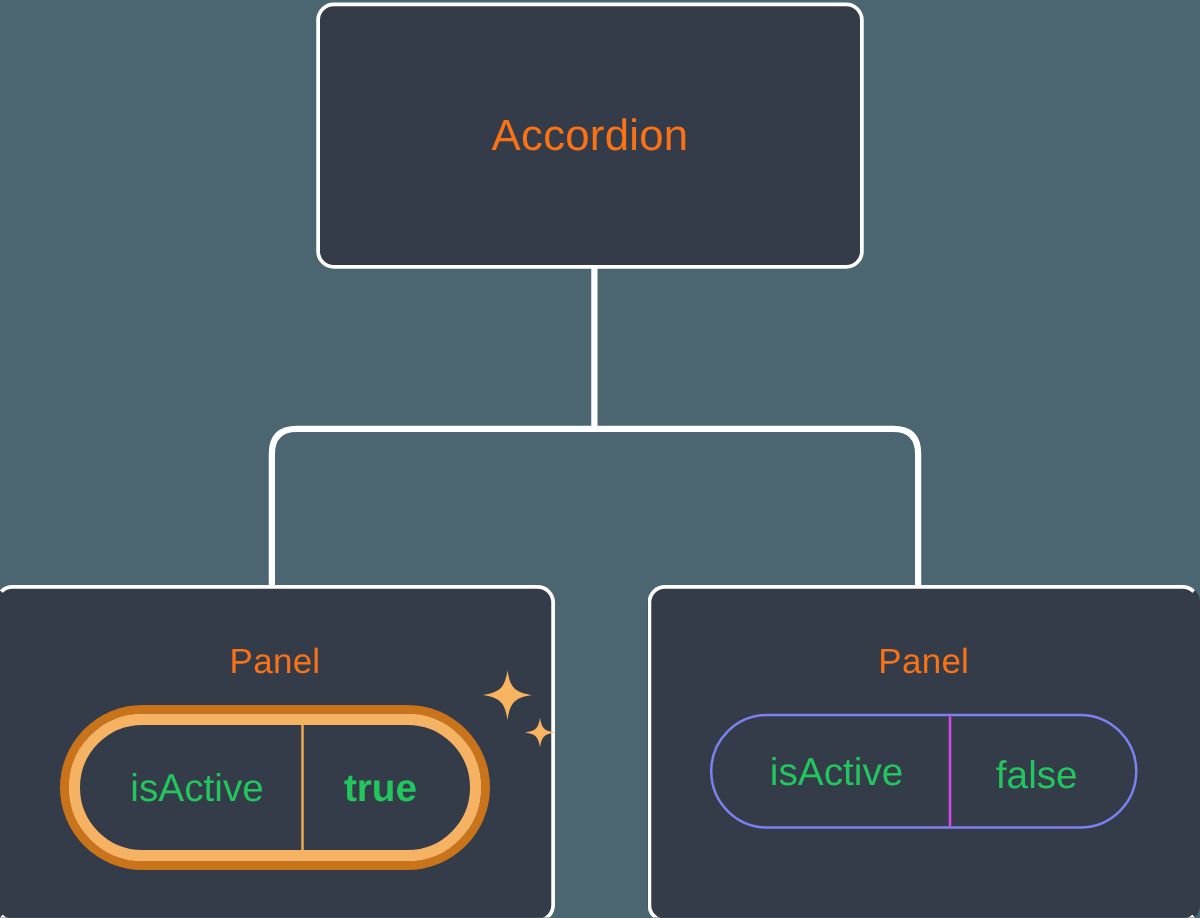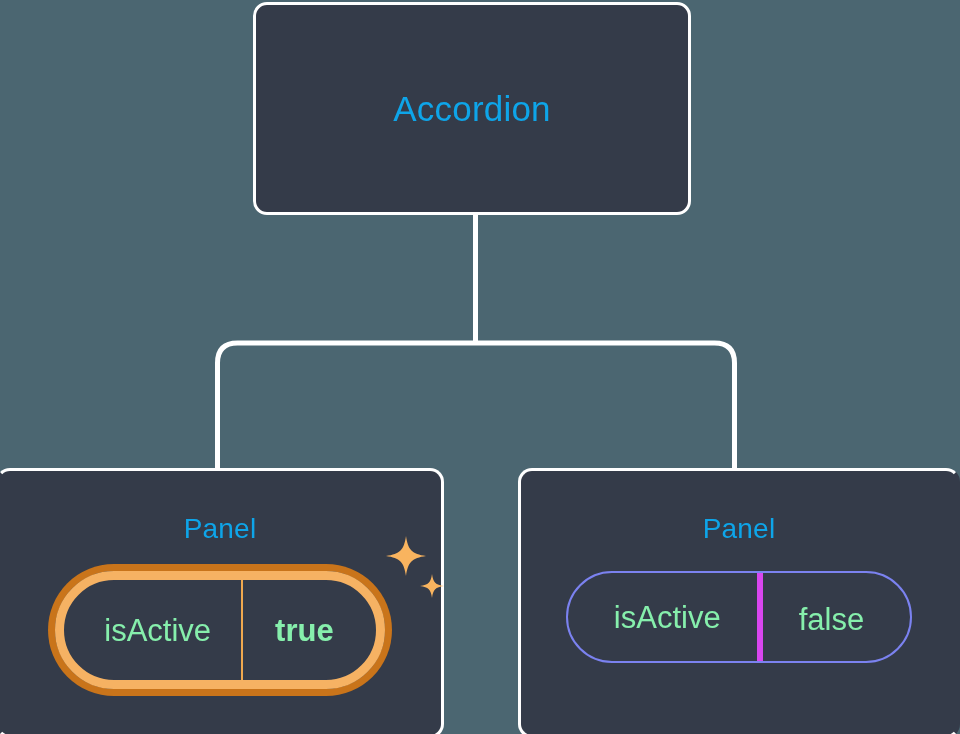--- a/index.html
+++ b/index.html
@@ -31,21 +31,21 @@
 
   
   .node {
     position: absolute;
     background: #343b49;
     border: 3px solid #ffffff;
     border-radius: 14px;
     box-sizing: border-box;
   }
   .node-title {
-    color: #0ea5e9;
+    color: #f97316;
     text-align: center;
     font-weight: 400;
     letter-spacing: .2px;
     white-space: nowrap;
   }
 
   
   #node-root {
     left: 253px;
     top: 2px;
@@ -92,29 +92,29 @@
     border-radius: 999px;
     height: 92px;
     box-sizing: border-box;
     background: transparent;
     position: relative;
   }
   .pill-key, .pill-val {
     display: flex;
     align-items: center;
     justify-content: center;
-    color: #86efac;
+    color: #22c55e;
     font-size: 31px;
     line-height: 1;
     white-space: nowrap;
   }
   .pill-key { padding: 0 36px 0 46px; }
   .pill-val {
     padding: 4px 46px 0 36px;
-    border-left: 6px solid #d946ef;
+    border-left: 2px solid #d946ef;
   }
 
   
   .pill.is-highlight {
     border: 9px solid #f6b263;
     box-shadow: 0 0 0 7px #c9741a;
     height: 118px;
   }
   .pill.is-highlight .pill-key,
   .pill.is-highlight .pill-val { font-size: 31px; }

